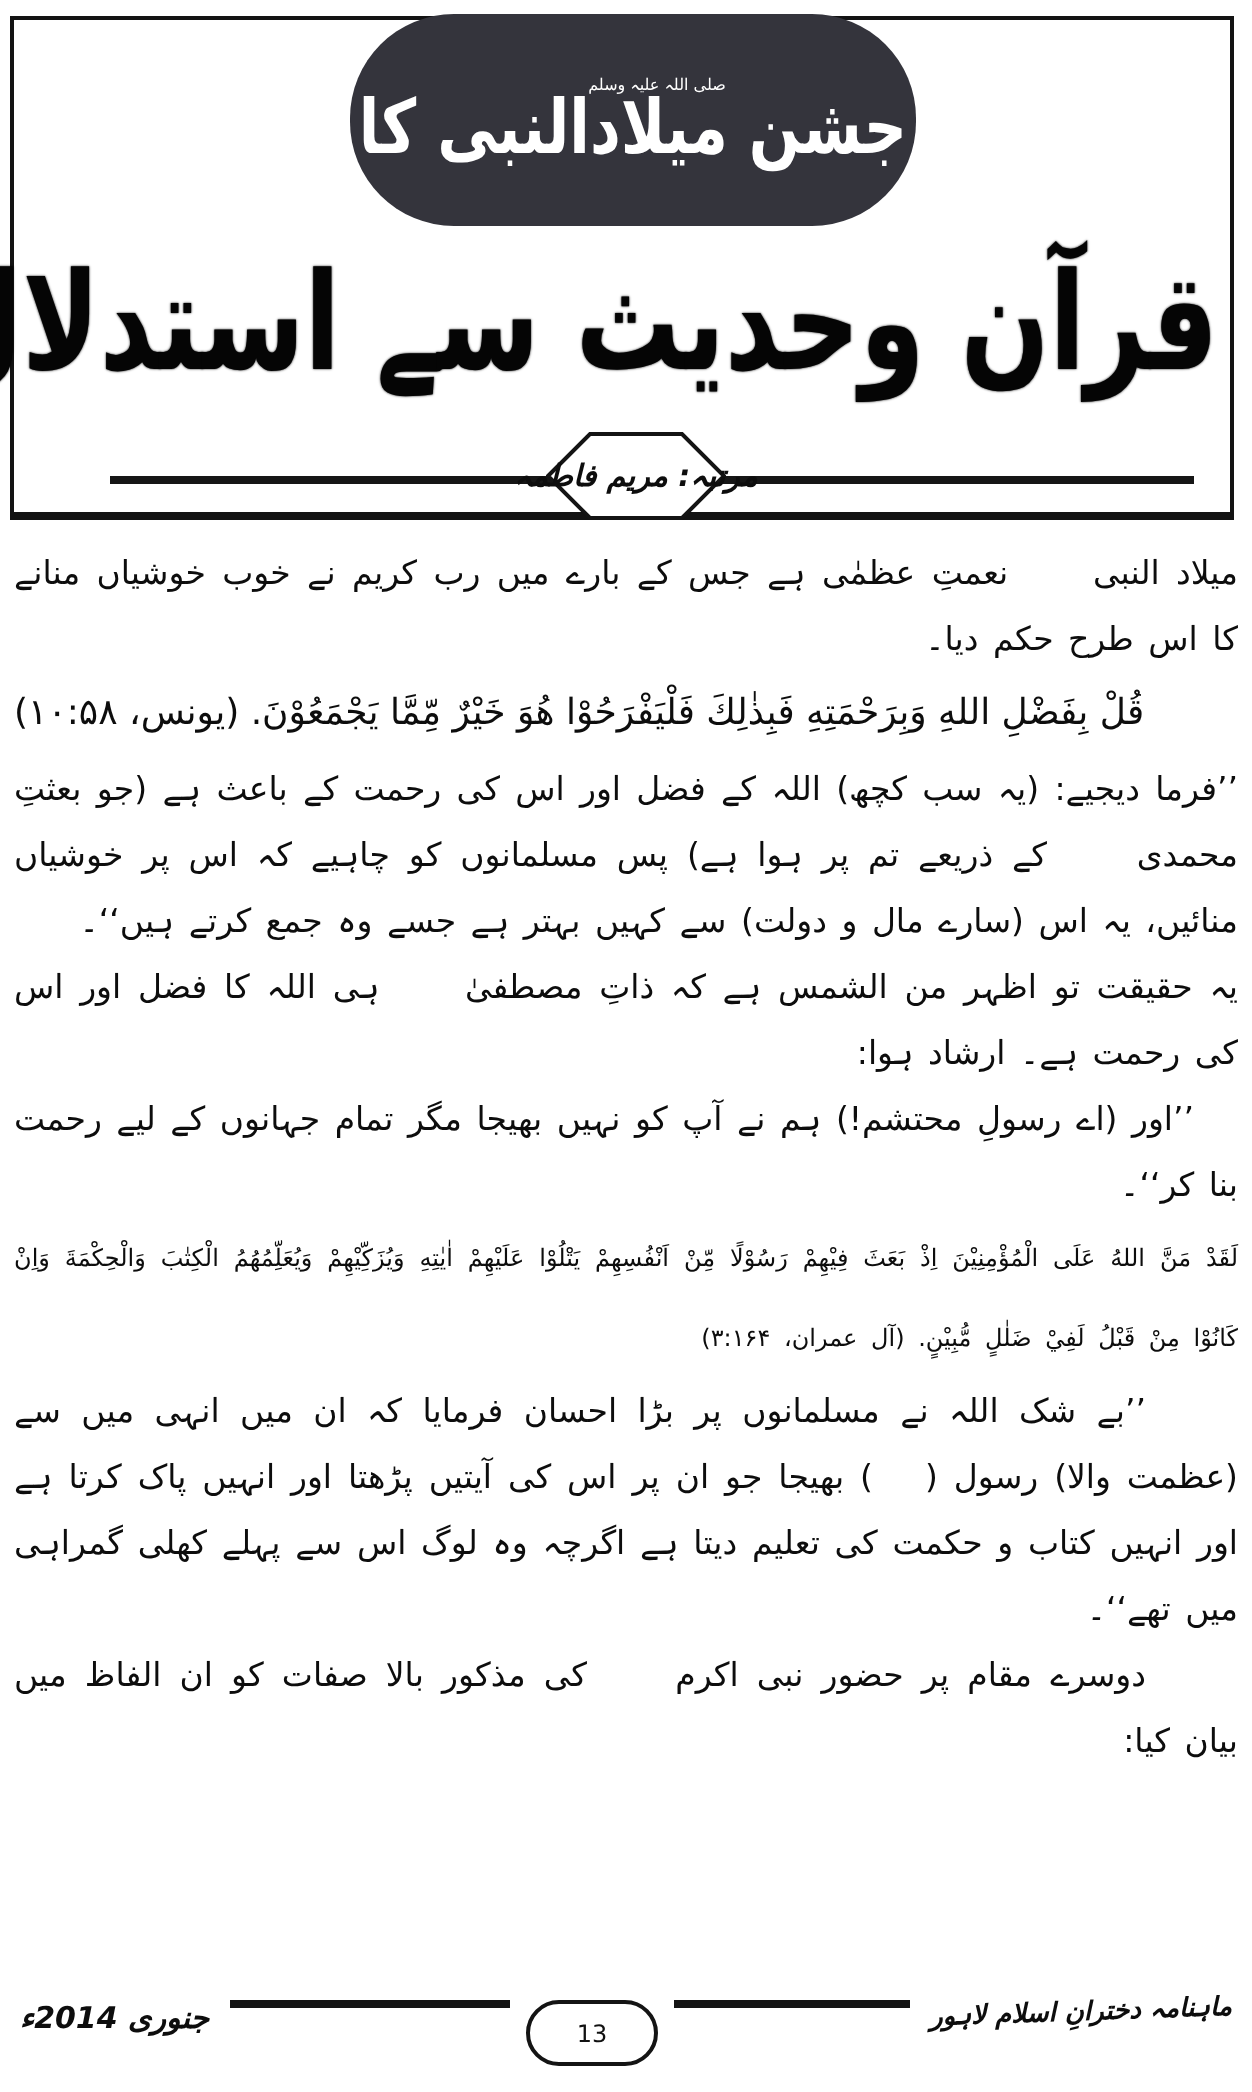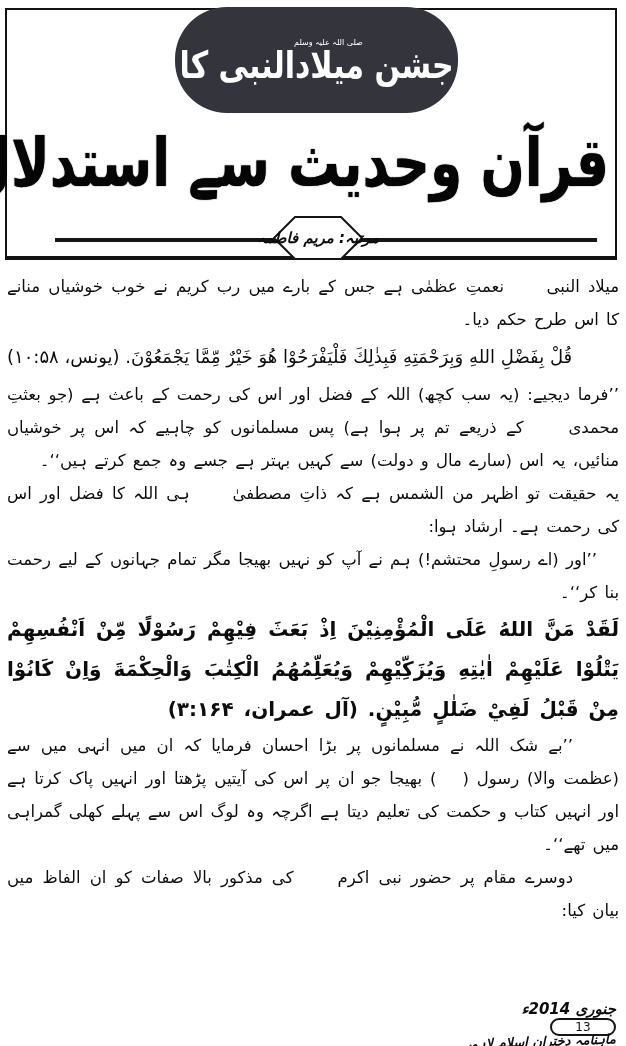--- a/index.html
+++ b/index.html
@@ -69,38 +69,38 @@
     position:absolute;left:7px;top:270px;width:612px;
     direction:rtl;
     text-align:justify;
   }
   .body-text p{margin:0;}
   .urdu{
     font-size:16.5px;line-height:33px;
     word-spacing:2px;
   }
   .verse{
-    font-size:20px;font-weight:bold;line-height:40px;
+    font-size:12px;font-weight:normal;line-height:40px;
     word-spacing:3px;
   }
   .verse-center{
     font-size:18px;font-weight:normal;line-height:42px;
     text-align:left;
   }
   .ind-sm{text-indent:22px;}
   .ind{text-indent:46px;}
   .saw{
     font-size:7px;line-height:0;letter-spacing:-0.5px;
     vertical-align:5px;
     display:inline-block;max-width:26px;overflow:hidden;white-space:nowrap;
   }
   
   .footer{
     position:absolute;left:10px;top:1000px;width:606px;height:42px;
-    display:flex;align-items:flex-end;flex-direction:column;
+    display:flex;align-items:flex-start;
   }
   .footer-date{
     direction:rtl;unicode-bidi:isolate;
     font-size:15px;font-weight:bold;white-space:nowrap;
     font-style:italic;
   }
   .f-rule{height:4px;background:#141414;}
   .f-rule.left{flex:1;margin:0 8px 0 10px;}
   .f-rule.right{width:118px;margin:0 10px 0 8px;}
   .page-pill{

